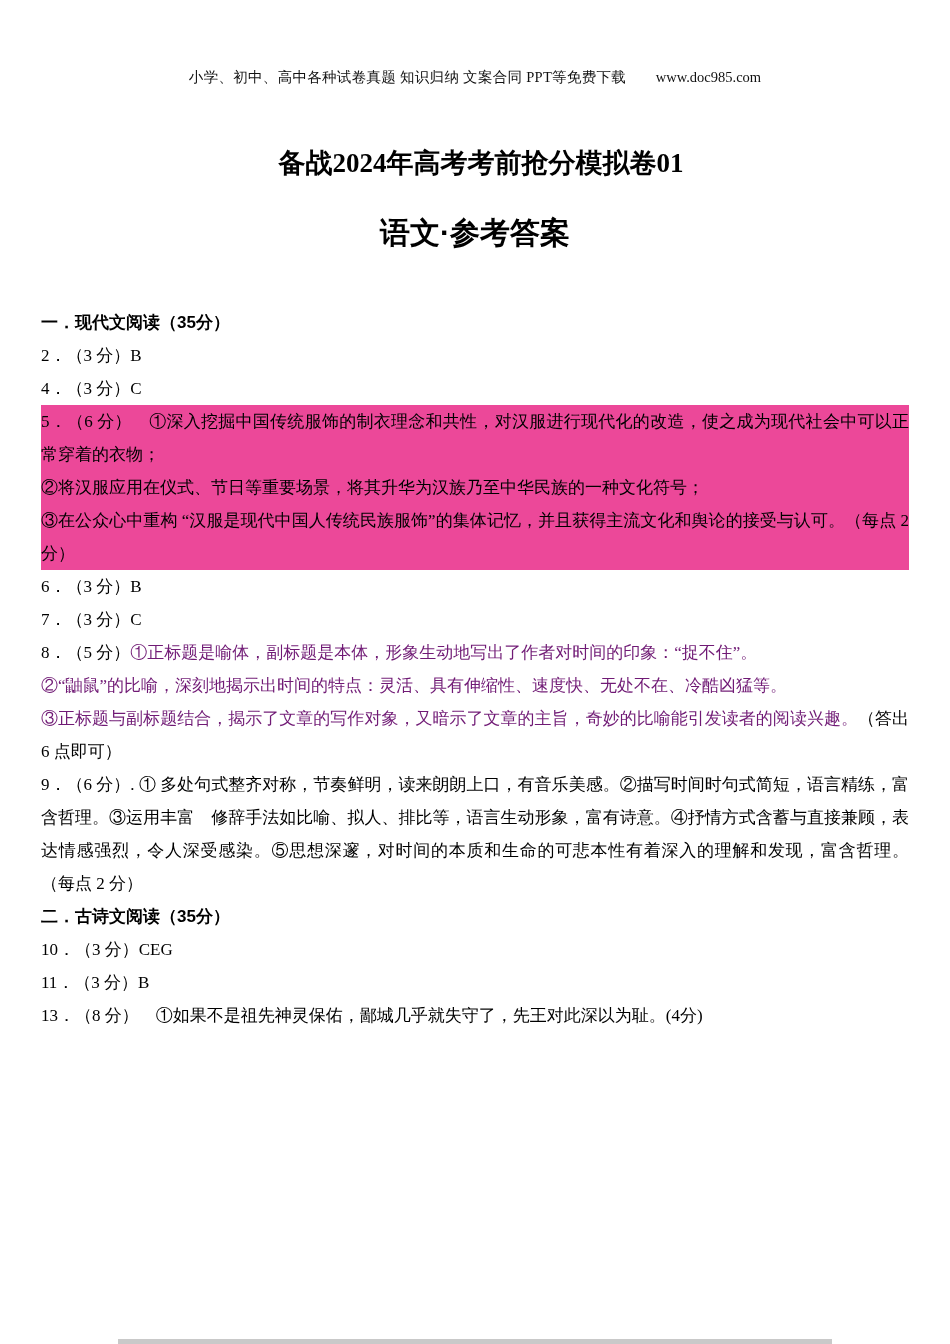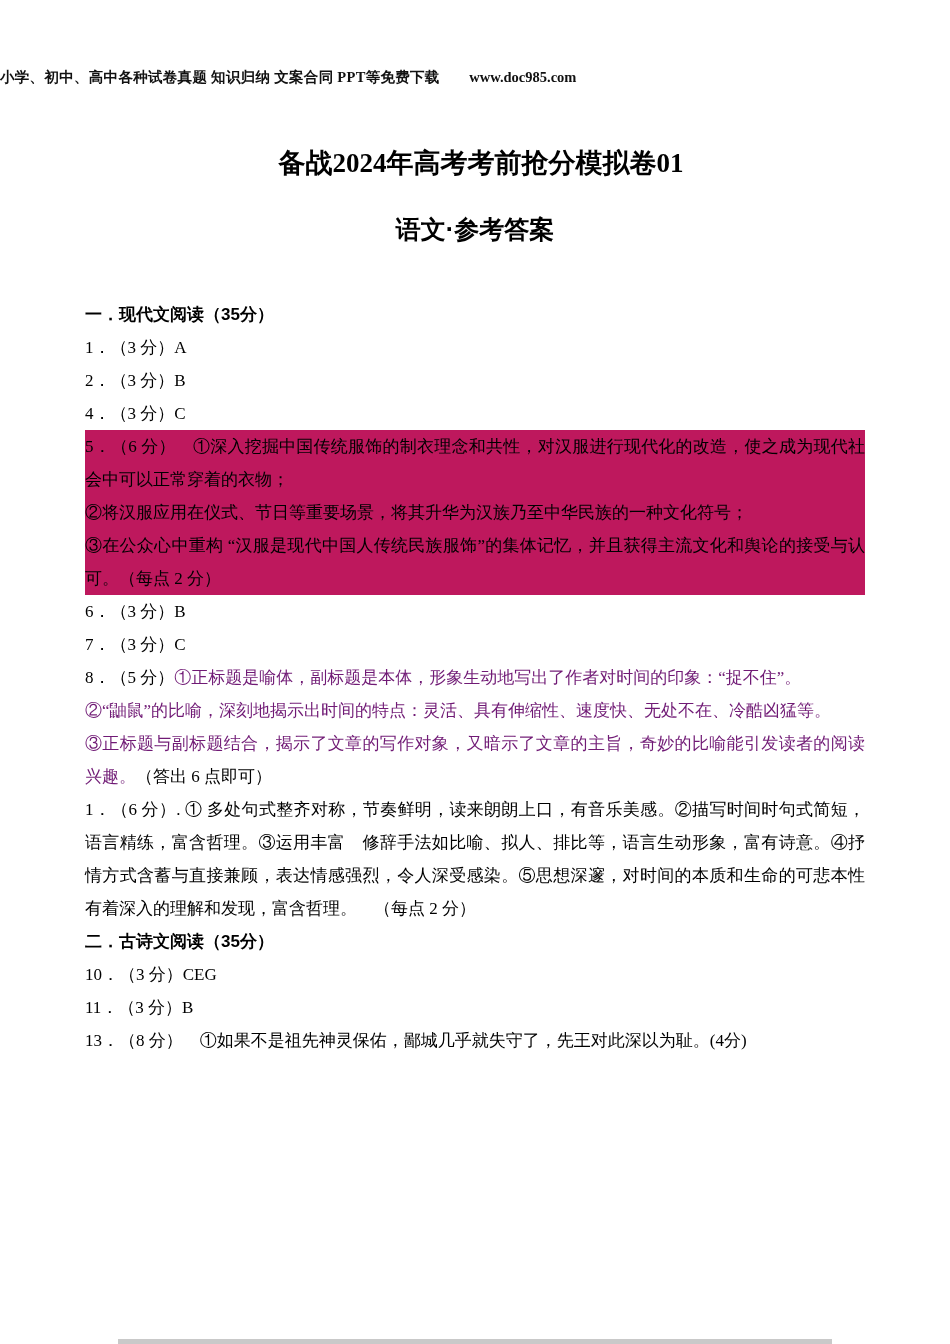--- a/index.html
+++ b/index.html
@@ -9,57 +9,57 @@
     height: 1344px;
     margin: 0 auto;
     background: #ffffff;
     box-sizing: border-box;
     font-family: "Liberation Serif", "DejaVu Serif", serif;
     color: #000000;
     overflow: hidden;
   }
   .doc-header {
     padding-top: 68px;
+    text-align: center;
     font-size: 14.5px;
     color: #111111;
     white-space: nowrap;
-    font-weight: bold;
   }
   .doc-header .promo { letter-spacing: 0.3px; }
   .doc-header .site { margin-left: 26px; }
   .doc-title {
     margin-top: 58px;
     text-align: center;
     font-size: 27px;
     font-weight: bold;
     font-family: "Liberation Serif", "DejaVu Serif", serif;
     padding-left: 12px;
   }
   .doc-subtitle {
     margin-top: 32px;
     text-align: center;
-    font-size: 25px;
+    font-size: 30px;
     font-weight: bold;
     font-family: "Liberation Sans", "DejaVu Sans", sans-serif;
   }
   .content {
     margin-top: 52px;
-    padding: 0 85px;
+    padding: 0 41px;
     font-size: 17px;
   }
   .block {
     line-height: 33px;
     white-space: pre-wrap;
     text-align: justify;
   }
   .block.heading {
     font-weight: bold;
     font-family: "Liberation Sans", "DejaVu Sans", sans-serif;
   }
-  .block.highlight { background: #be185d; }
+  .block.highlight { background: #ec4899; }
   .page-edge {
     position: absolute;
     left: 118px;
     right: 118px;
     bottom: 0;
     height: 5px;
     background: #c9c9c9;
   }
 </style>
 </head>
@@ -71,32 +71,31 @@
     <span class="promo">小学、初中、高中各种试卷真题 知识归纳 文案合同 PPT等免费下载</span>
     <span class="site">www.doc985.com</span>
   </div>
 
   <div class="doc-title">备战2024年高考考前抢分模拟卷01</div>
 
   <div class="doc-subtitle">语文·参考答案</div>
 
   <div class="content">
       <div class="block heading"><span>一．现代文阅读（35分）</span></div>
-      <div class="block"><span>1．（3 分）A</span></div>
       <div class="block"><span>2．（3 分）B</span></div>
       <div class="block"><span>4．（3 分）C</span></div>
       <div class="block highlight"><span>5．（6 分）　①深入挖掘中国传统服饰的制衣理念和共性，对汉服进行现代化的改造，使之成为现代社会中可以正常穿着的衣物；
 ②将汉服应用在仪式、节日等重要场景，将其升华为汉族乃至中华民族的一种文化符号；
 ③在公众心中重构 “汉服是现代中国人传统民族服饰”的集体记忆，并且获得主流文化和舆论的接受与认可。（每点 2 分）</span></div>
       <div class="block"><span>6．（3 分）B</span></div>
       <div class="block"><span>7．（3 分）C</span></div>
       <div class="block"><span>8．（5 分）</span><span style="color: #701a75;">①正标题是喻体，副标题是本体，形象生动地写出了作者对时间的印象：“捉不住”。
 ②“鼬鼠”的比喻，深刻地揭示出时间的特点：灵活、具有伸缩性、速度快、无处不在、冷酷凶猛等。
 ③正标题与副标题结合，揭示了文章的写作对象，又暗示了文章的主旨，奇妙的比喻能引发读者的阅读兴趣。</span><span>（答出 6 点即可）</span></div>
-      <div class="block"><span>1．（6 分）. ① 多处句式整齐对称，节奏鲜明，读来朗朗上口，有音乐美感。②描写时间时句式简短，语言精练，富含哲理。③运用丰富　修辞手法如比喻、拟人、排比等，语言生动形象，富有诗意。④抒情方式含蓄与直接兼顾，表达情感强烈，令人深受感染。⑤思想深邃，对时间的本质和生命的可悲本性有着深入的理解和发现，富含哲理。　（每点 2 分）</span></div>
+      <div class="block"><span>9．（6 分）. ① 多处句式整齐对称，节奏鲜明，读来朗朗上口，有音乐美感。②描写时间时句式简短，语言精练，富含哲理。③运用丰富　修辞手法如比喻、拟人、排比等，语言生动形象，富有诗意。④抒情方式含蓄与直接兼顾，表达情感强烈，令人深受感染。⑤思想深邃，对时间的本质和生命的可悲本性有着深入的理解和发现，富含哲理。　（每点 2 分）</span></div>
       <div class="block heading"><span>二．古诗文阅读（35分）</span></div>
       <div class="block"><span>10．（3 分）CEG</span></div>
       <div class="block"><span>11．（3 分）B</span></div>
       <div class="block"><span>13．（8 分）　①如果不是祖先神灵保佑，鄙城几乎就失守了，先王对此深以为耻。(4分)</span></div>
     </div>
 
   <div class="page-edge"></div>
 
 </div>
 

